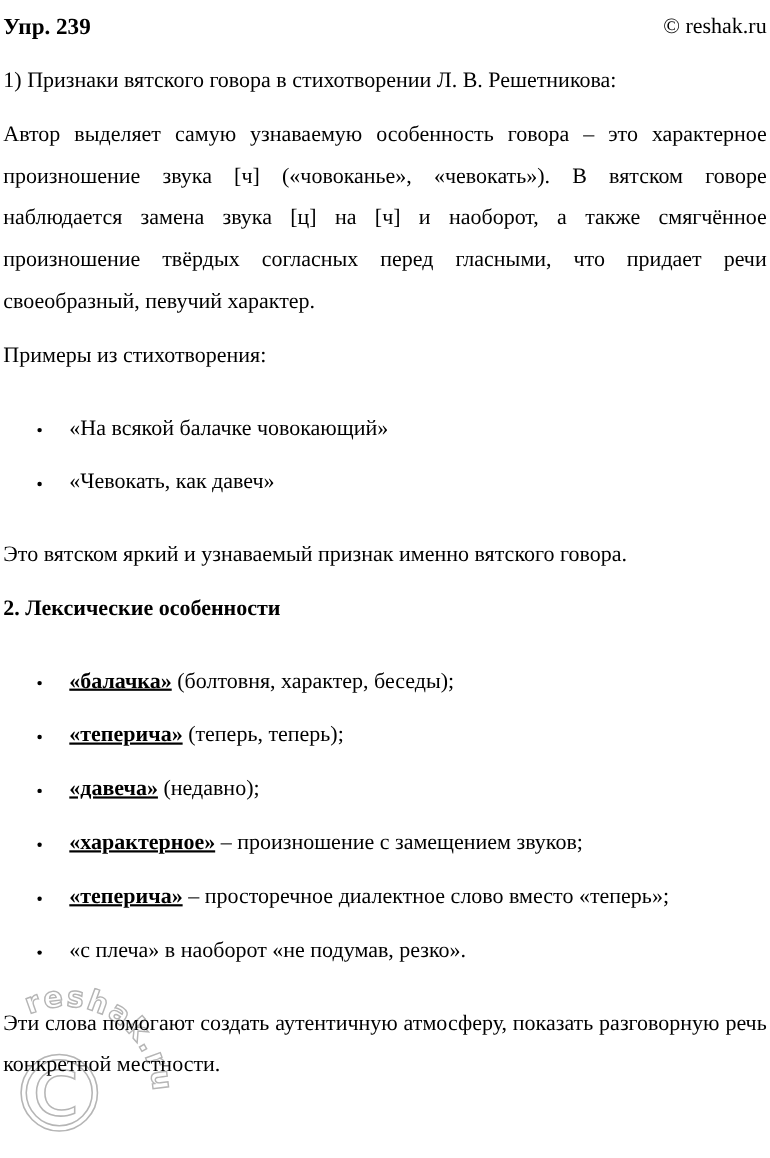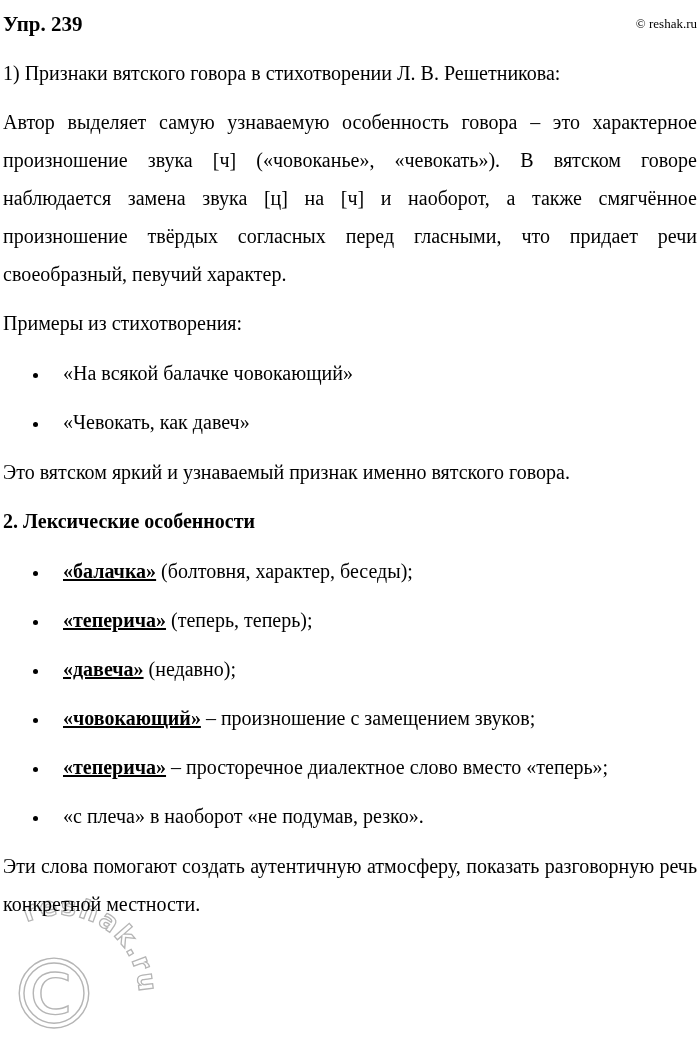--- a/index.html
+++ b/index.html
@@ -12,25 +12,25 @@
     box-sizing:border-box;
     padding:5px 3px 0 3px;
   }
   .content{position:relative;z-index:1;}
   .doc-header{
     display:flex;justify-content:space-between;align-items:flex-start;
     margin:0 0 11px 0;
     gap:40px;
   }
   .exercise{font-weight:bold;font-size:21px;}
-  .credit{font-size:13px;}
+  .credit{font-size:20px;}
   p{margin:11px 0;}
   .just{text-align:justify;}
   .sec-heading{font-weight:bold;margin:11px 0;font-size:20px;}
-  ul{margin:12px 0;padding:0 0 0 46px;list-style:disc outside;}
+  ul{margin:28px 0;padding:0 0 0 46px;list-style:disc outside;}
   li{margin:11px 0;padding-left:14px;}
   li::marker{font-size:16px;}
   b{font-weight:bold;text-decoration:underline;}
   .watermark{
     position:absolute;left:2px;top:898px;z-index:0;
     pointer-events:none;
   }
   .wm-text{
     font-family:"DejaVu Sans", sans-serif;
     font-weight:bold;font-size:26px;letter-spacing:2px;
@@ -81,21 +81,21 @@
     <li>
       <b>«балачка»</b><span> (болтовня, характер, беседы);</span>
     </li>
     <li>
       <b>«теперича»</b><span> (теперь, теперь);</span>
     </li>
     <li>
       <b>«давеча»</b><span> (недавно);</span>
     </li>
     <li>
-      <b>«човокающий»</b><span> – произношение с замещением звуков;</span>
+      <b>«характерное»</b><span> – произношение с замещением звуков;</span>
     </li>
     <li>
       <b>«теперича»</b><span> – просторечное диалектное слово вместо «теперь»;</span>
     </li>
     <li>
       <b></b><span>«с плеча» в наоборот «не подумав, резко».</span>
     </li>
   </ul>
 
   <p class="just">Эти слова помогают создать аутентичную атмосферу, показать разговорную речь конкретной местности.</p>

